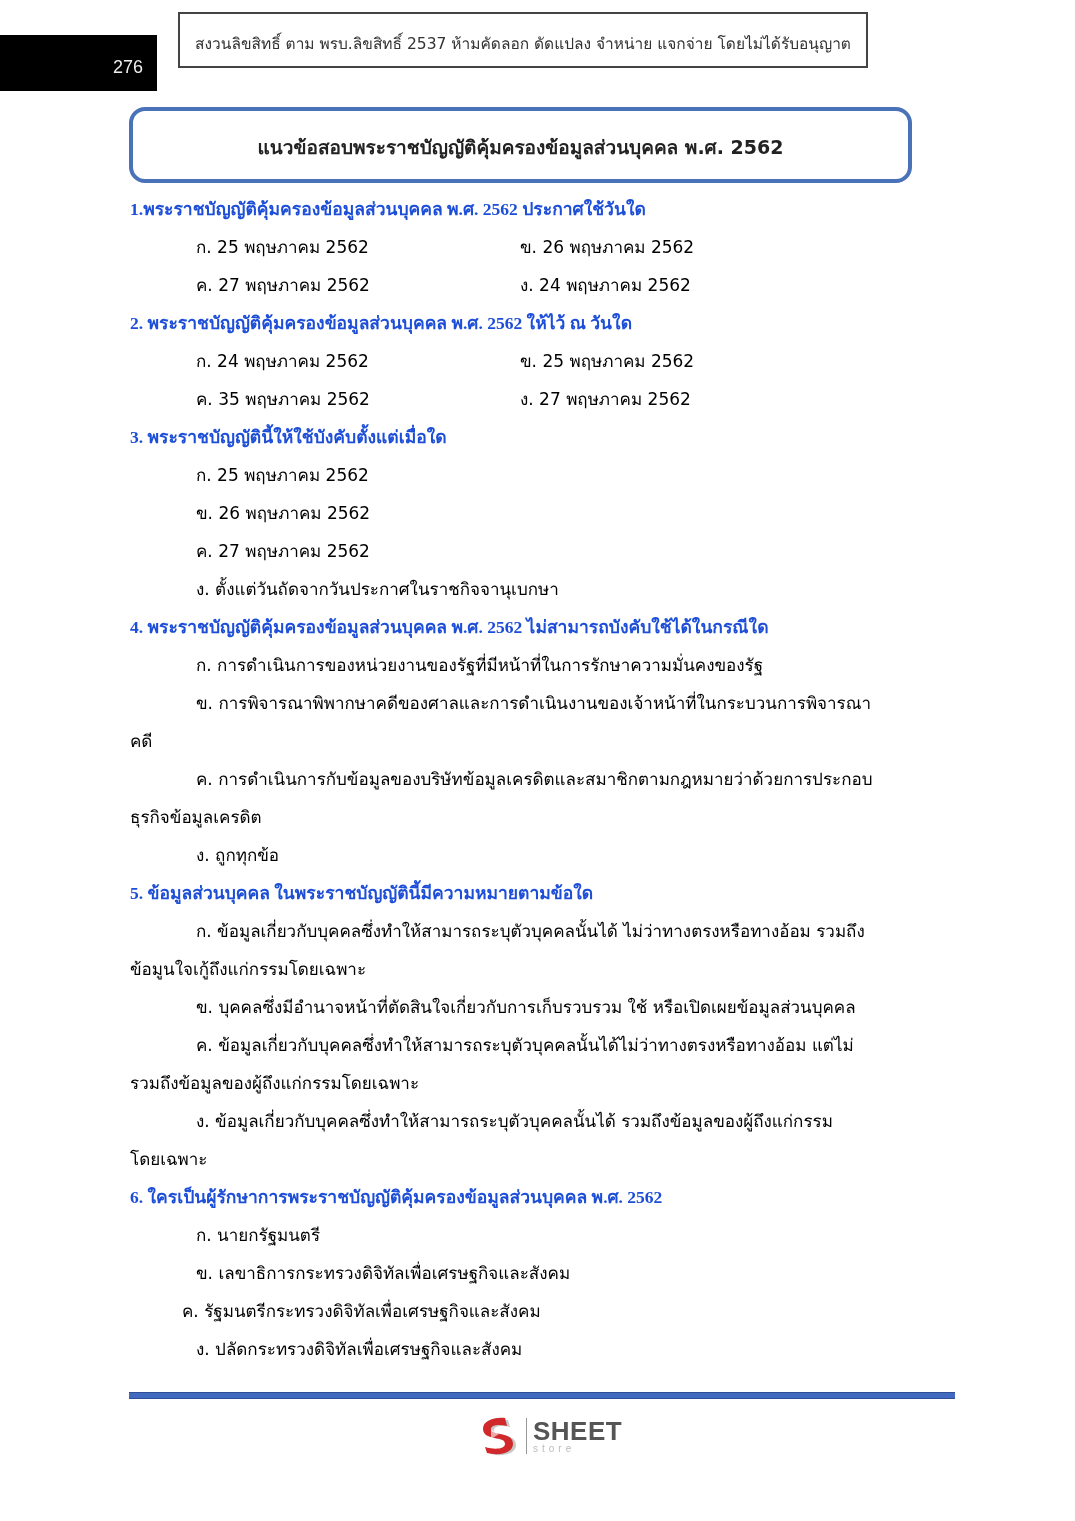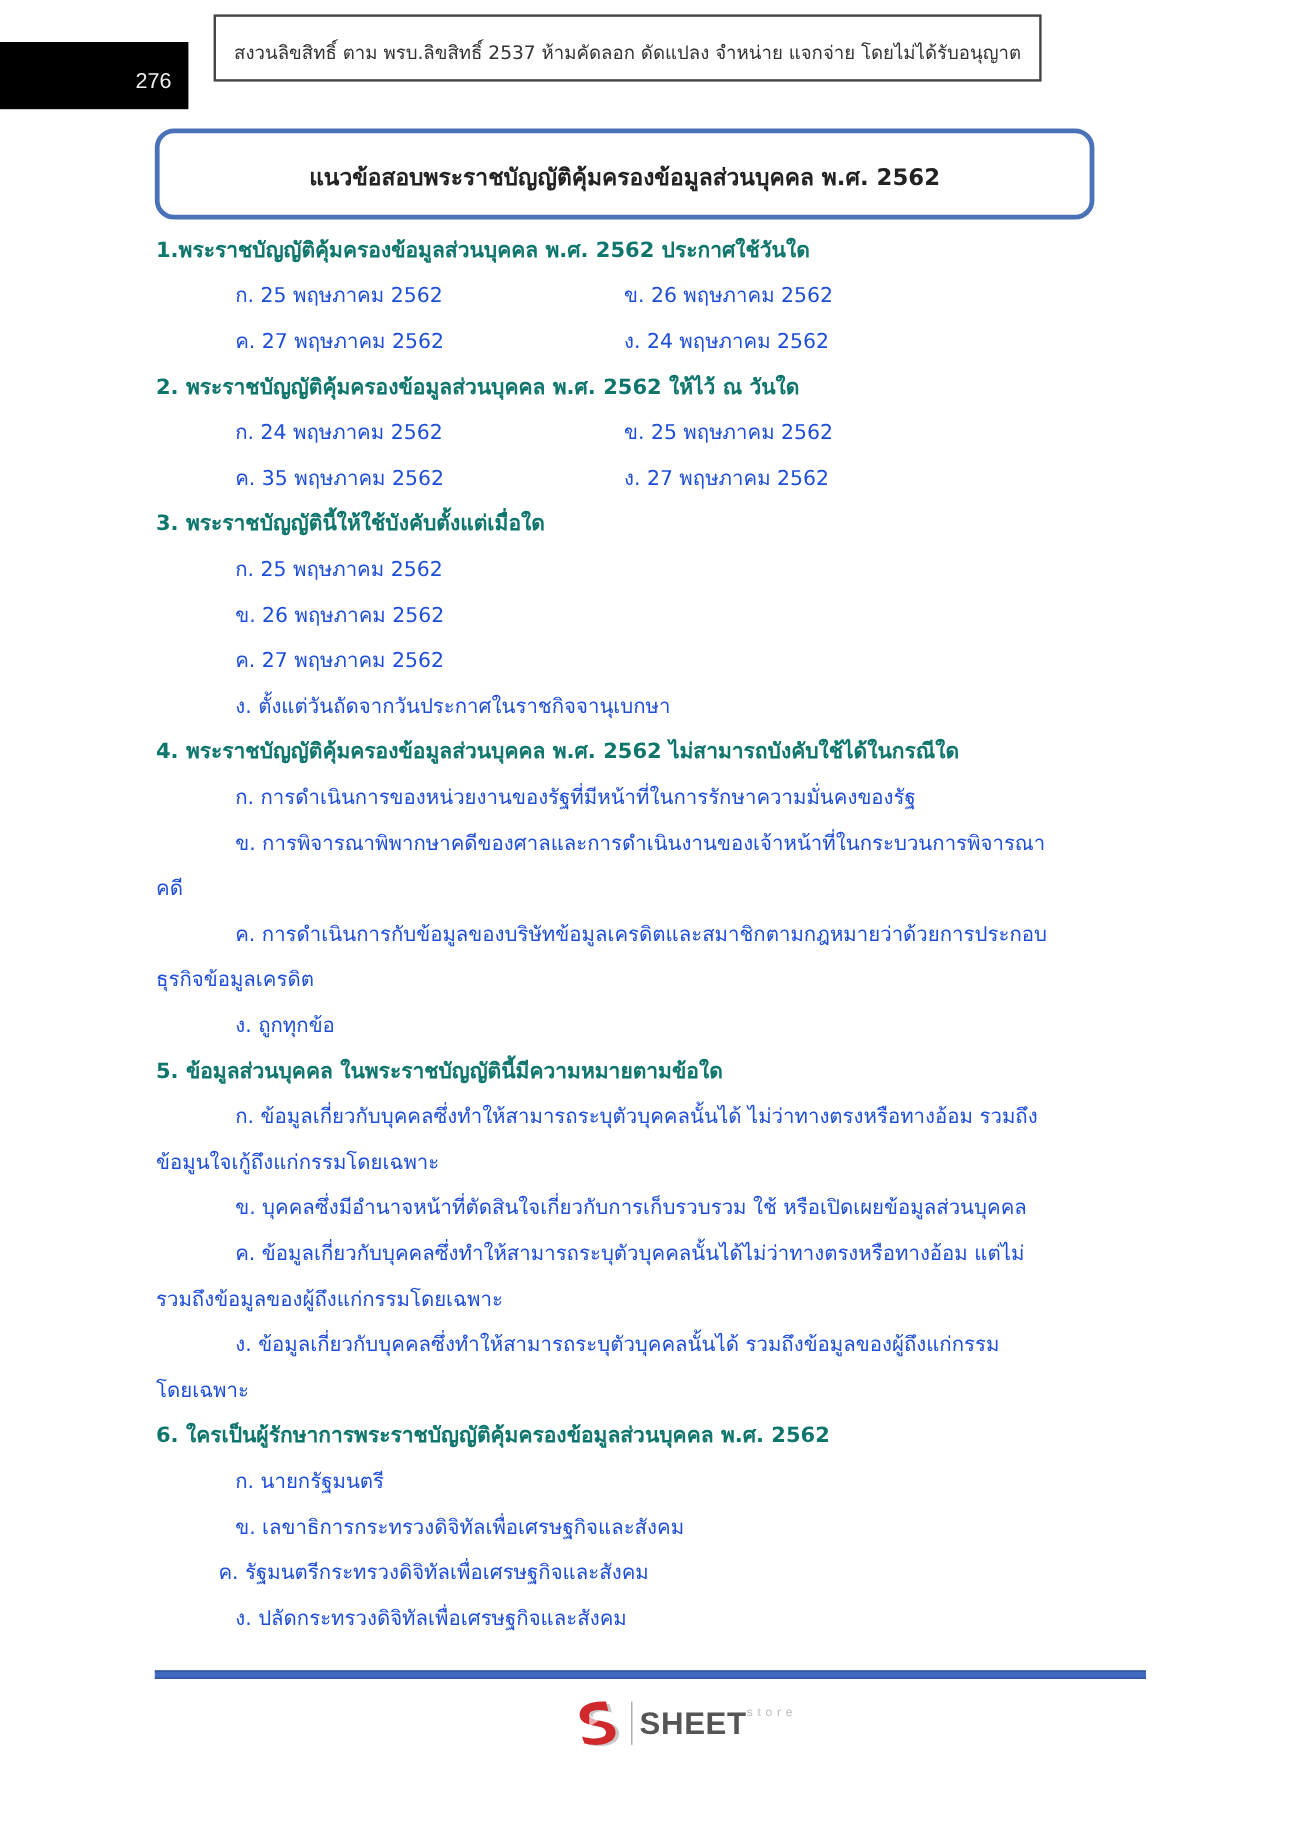--- a/index.html
+++ b/index.html
@@ -24,32 +24,32 @@
     }
     .title-box {
       position: absolute; left: 129px; top: 107px; width: 783px; height: 76px;
       border: 4px solid #4a72b8; border-radius: 16px; box-sizing: border-box;
       display: flex; align-items: center; justify-content: center;
     }
     .title-box span { font-size: 19px; font-weight: bold; color: #222; padding-top: 4px; }
     .content { position: absolute; left: 130px; top: 190px; width: 780px; }
     .line {
       position: absolute; white-space: nowrap; font-size: 17px; line-height: 38px;
-      height: 38px; color: #1d4ed8;
+      height: 38px; color: #000000;
     }
-    .q { font-weight: bold; font-size: 17.5px; color: #0f766e; }
+    .q { font-weight: bold; font-size: 17.5px; color: #1d4ed8; font-family: Liberation Serif, serif; }
     .footer-rule {
       position: absolute; left: 129px; top: 1392px; width: 826px; height: 7px;
       background: #4169c0; border-top: 1px solid #2f4f96; border-bottom: 1px solid #2f4f96;
       box-sizing: border-box;
     }
     .logo { position: absolute; left: 478px; top: 1413px; height: 45px; display: flex; align-items: center; }
     .logo-mark { width: 44px; height: 44px; }
     .logo-divider { width: 1px; height: 36px; background: #999; margin: 0 6px 0 4px; }
-    .logo-text { display: flex; line-height: 1; }
+    .logo-text { display: flex; flex-direction: column; line-height: 1; }
     .logo-word {
       font-family: "Liberation Sans", sans-serif; font-weight: bold; font-size: 26px;
       color: #555; letter-spacing: 0.5px;
     }
     .logo-sub {
       font-family: "Liberation Sans", sans-serif; font-size: 10px; color: #bbb;
       letter-spacing: 4px; margin-top: 0px;
     }
   </style>
 </head>

